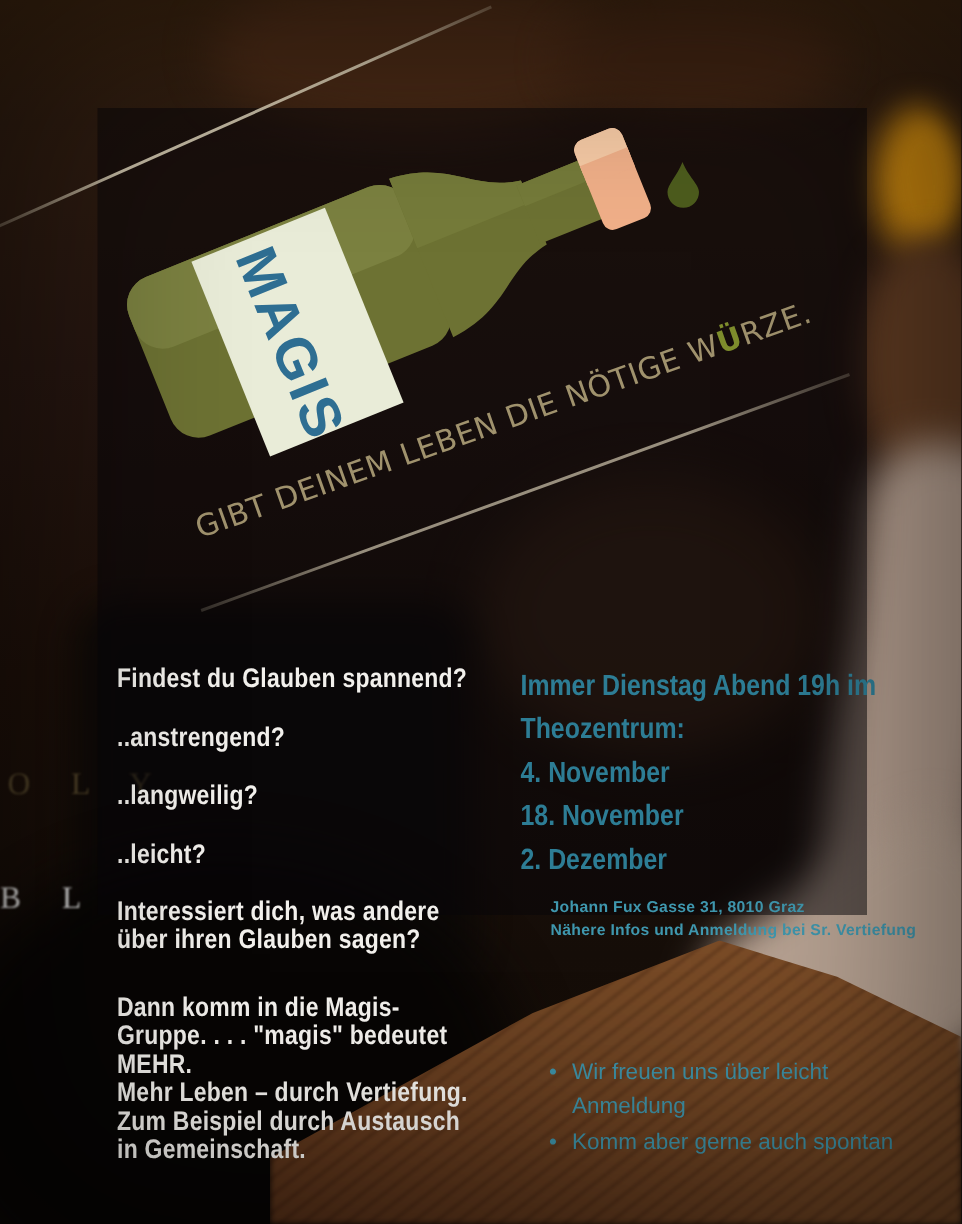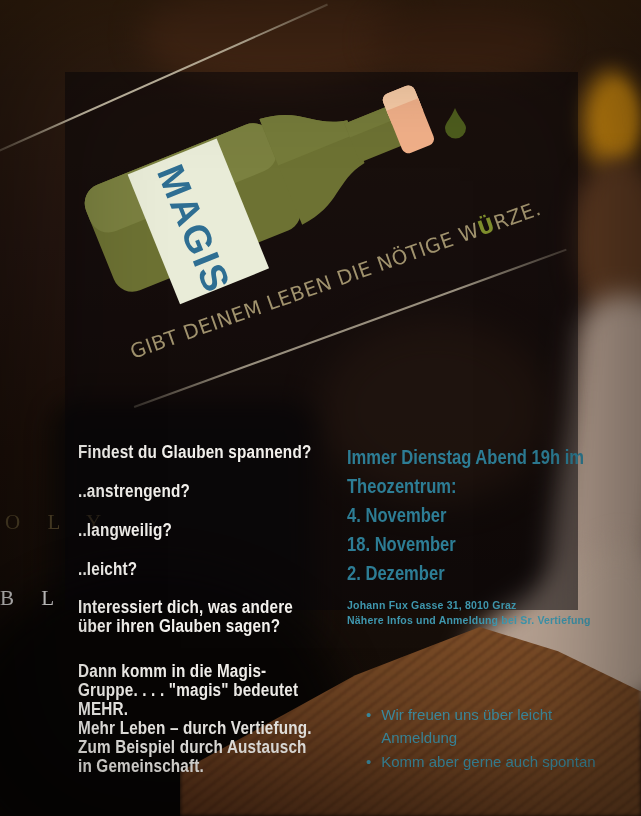--- a/index.html
+++ b/index.html
@@ -63,21 +63,21 @@
     font-weight:bold;font-size:18px;line-height:19px;
     transform:scaleX(.85);transform-origin:0 0;letter-spacing:.2px;width:300px;}
   .left-col .q{padding-top:6px;margin-bottom:15px;line-height:18px;}
   .left-col .interest{margin-top:20px;}
   .left-col .invite{margin-top:26px;}
 
   
   .schedule{position:absolute;left:347px;top:443px;z-index:6;color:#2d7d95;
     font-weight:bold;font-size:19.5px;line-height:29px;
     transform:scaleX(.85);transform-origin:0 0;white-space:nowrap;}
-  .address{position:absolute;left:347px;top:598px;z-index:6;color:#3f97ae;
+  .address{position:absolute;left:367px;top:598px;z-index:6;color:#3f97ae;
     font-weight:bold;font-size:10.5px;line-height:14.5px;letter-spacing:.2px;white-space:nowrap;}
   .bullets{position:absolute;left:366px;top:703px;z-index:6;color:#3d8fa4;
     font-size:15px;line-height:23px;width:250px;margin:0;padding:0;list-style:none;}
   .bullets li{display:flex;gap:10px;margin-bottom:1px;}
   .bullets .dot{flex:0 0 auto;font-size:15px;}
 
   
   .poster::after{content:"";position:absolute;inset:0;z-index:8;pointer-events:none;
     box-shadow:inset 0 0 130px 25px rgba(0,0,0,.45);}
 </style>

